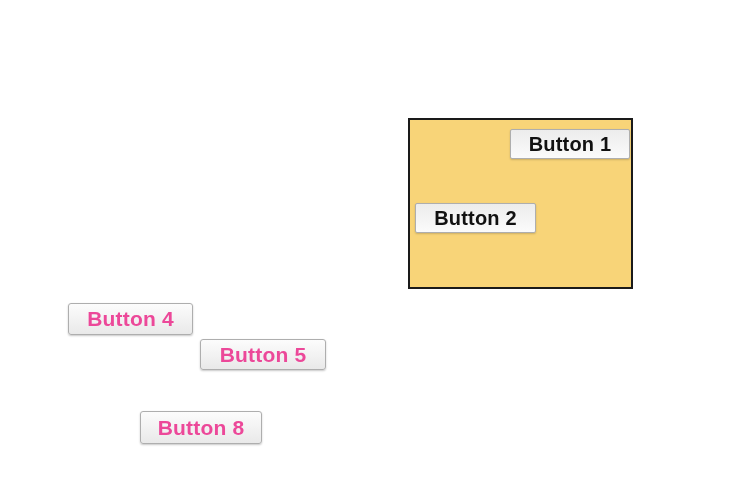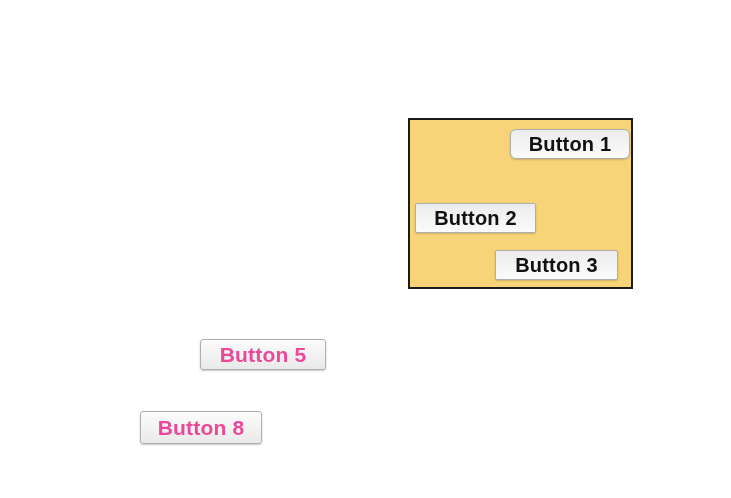--- a/index.html
+++ b/index.html
@@ -45,38 +45,38 @@
     box-shadow: 0 1px 2px rgba(0,0,0,0.18);
   }
   .btn-pink {
     color: var(--pink-text, #ec4899);
     font-size: 21px;
     background: linear-gradient(180deg, #fcfcfc 0%, #e9e9e9 100%);
     border: 1px solid var(--button-border, #b3b3b3);
     border-radius: 3px;
     box-shadow: 0 1px 2px rgba(0,0,0,0.22);
   }
-  .btn-1 { left: 510px; top: 129px; width: 120px; height: 30px; border-radius: 6px; }
+  .btn-1 { left: 510px; top: 129px; width: 120px; height: 30px; }
   .btn-2 { left: 415px; top: 186px; width: 121px; height: 30px; margin-top: 17px; }
   .btn-3 { left: 495px; top: 250px; width: 123px; height: 30px; }
   .btn-4 { left: 68px;  top: 303px; width: 125px; height: 32px; }
   .btn-5 { left: 200px; top: 339px; width: 126px; height: 31px; }
   .btn-6 { left: 140px; top: 411px; width: 122px; height: 33px; }
 </style>
 </head>
 <body>
 
 <div class="stage">
 
   <div class="panel"></div>
 
   <button class="btn btn-dark btn-1">Button 1</button>
 
   <button class="btn btn-dark btn-2">Button 2</button>
 
-  <button class="btn btn-dark btn-3">Button 3</button>
 
+  <button class="btn btn-pink btn-4">Button 4</button>
 
   <button class="btn btn-pink btn-5">Button 5</button>
 
   <button class="btn btn-pink btn-6">Button 8</button>
 
 </div>
 
 </body></html>

